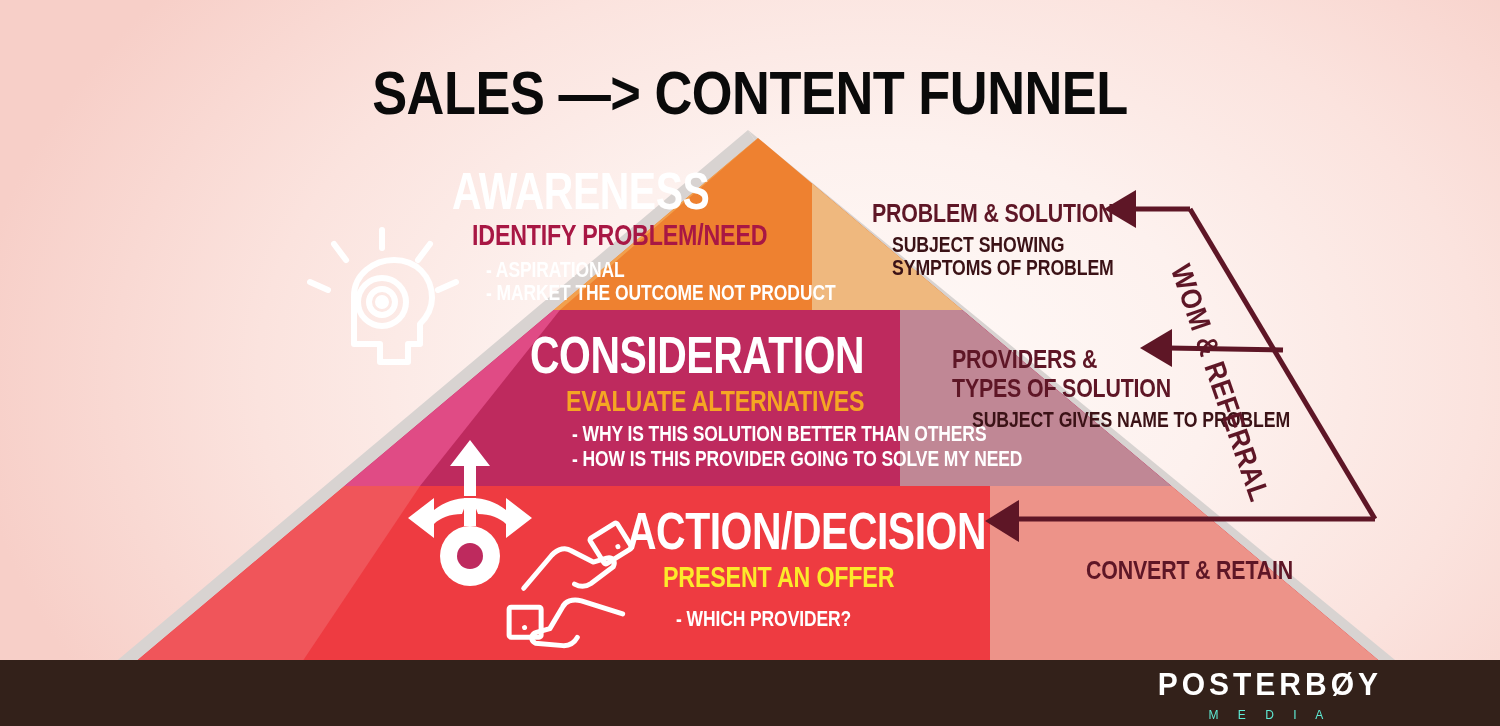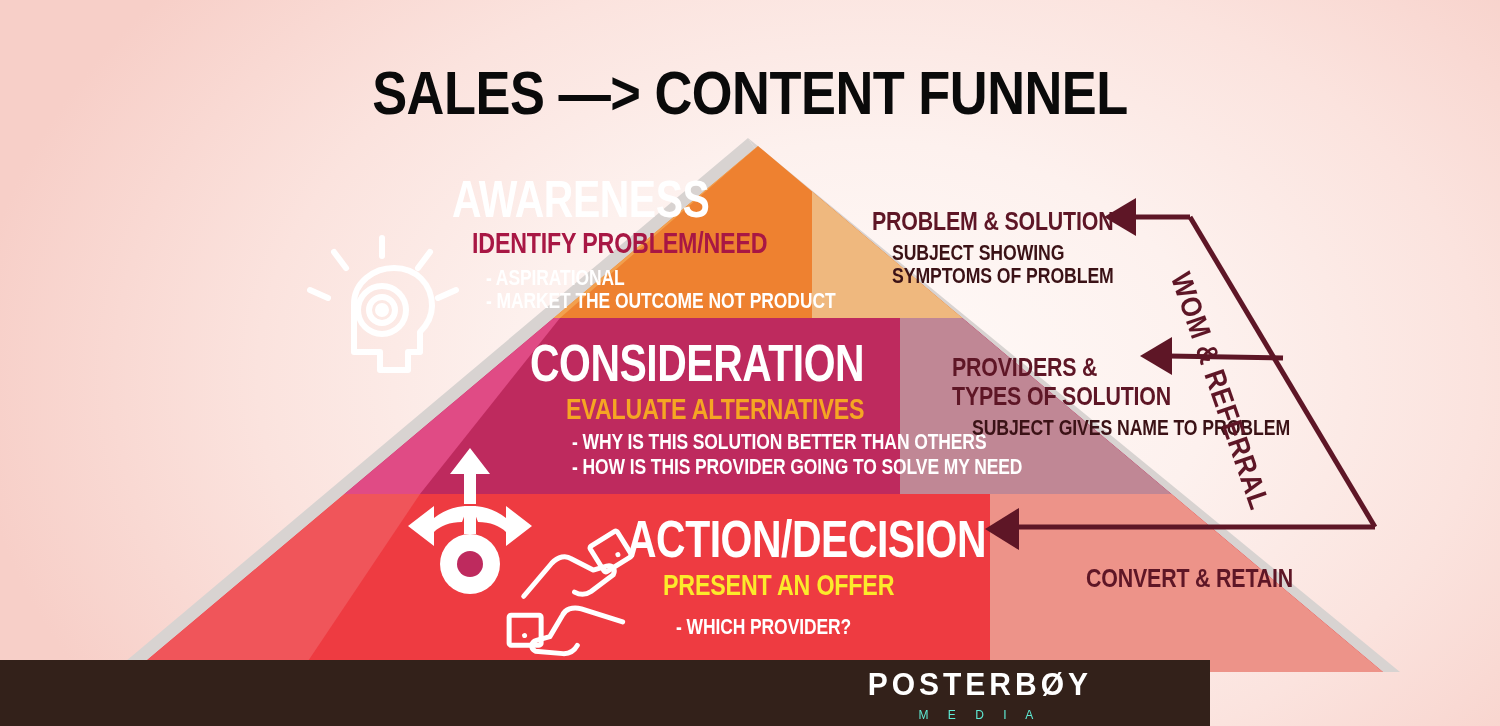--- a/index.html
+++ b/index.html
@@ -16,21 +16,21 @@
     position:absolute; top:58px; left:0; width:1500px;
     text-align:center;
     font-size:54px; font-weight:bold; letter-spacing:-0.5px;
     color:#0A0A0A;
     font-family:"Liberation Sans", sans-serif;
     transform:scaleY(1.12) scaleX(0.97);
     transform-origin:center top;
   }
 
   
-  #stage { position:absolute; left:0; top:8px; width:1500px; height:706px; }
+  #stage { position:absolute; left:0; top:0; width:1500px; height:706px; }
   #stage svg { position:absolute; left:0; top:0; }
 
   
   .txt { position:absolute; white-space:nowrap; }
   .tier-title {
     font-weight:bold; color:#FFFFFF;
     font-size:44px; letter-spacing:-0.5px;
     transform:scaleY(1.18) scaleX(0.93); transform-origin:left top;
   }
   .tier-sub {
@@ -78,21 +78,21 @@
   
   #wom-label {
     position:absolute; left:1196px; top:260px;
     font-weight:bold; font-size:26px; color:#5E1626;
     letter-spacing:0.5px; white-space:nowrap;
     transform:rotate(71deg) scaleY(1.12); transform-origin:left top;
   }
 
   
   #footer {
-    position:absolute; left:0; bottom:0; width:1210px; height:66px;
+    position:absolute; left:0; bottom:0; width:1500px; height:66px;
     background:#33211A;
   }
   #logo { position:absolute; right:118px; top:10px; text-align:center; }
   #logo-word {
     font-size:30px; font-weight:bold; color:#FFFFFF;
     letter-spacing:4px; line-height:1;
     transform:scaleY(1.05); transform-origin:center;
   }
   #logo-sub {
     margin-top:8px; font-size:12px; font-weight:normal;

